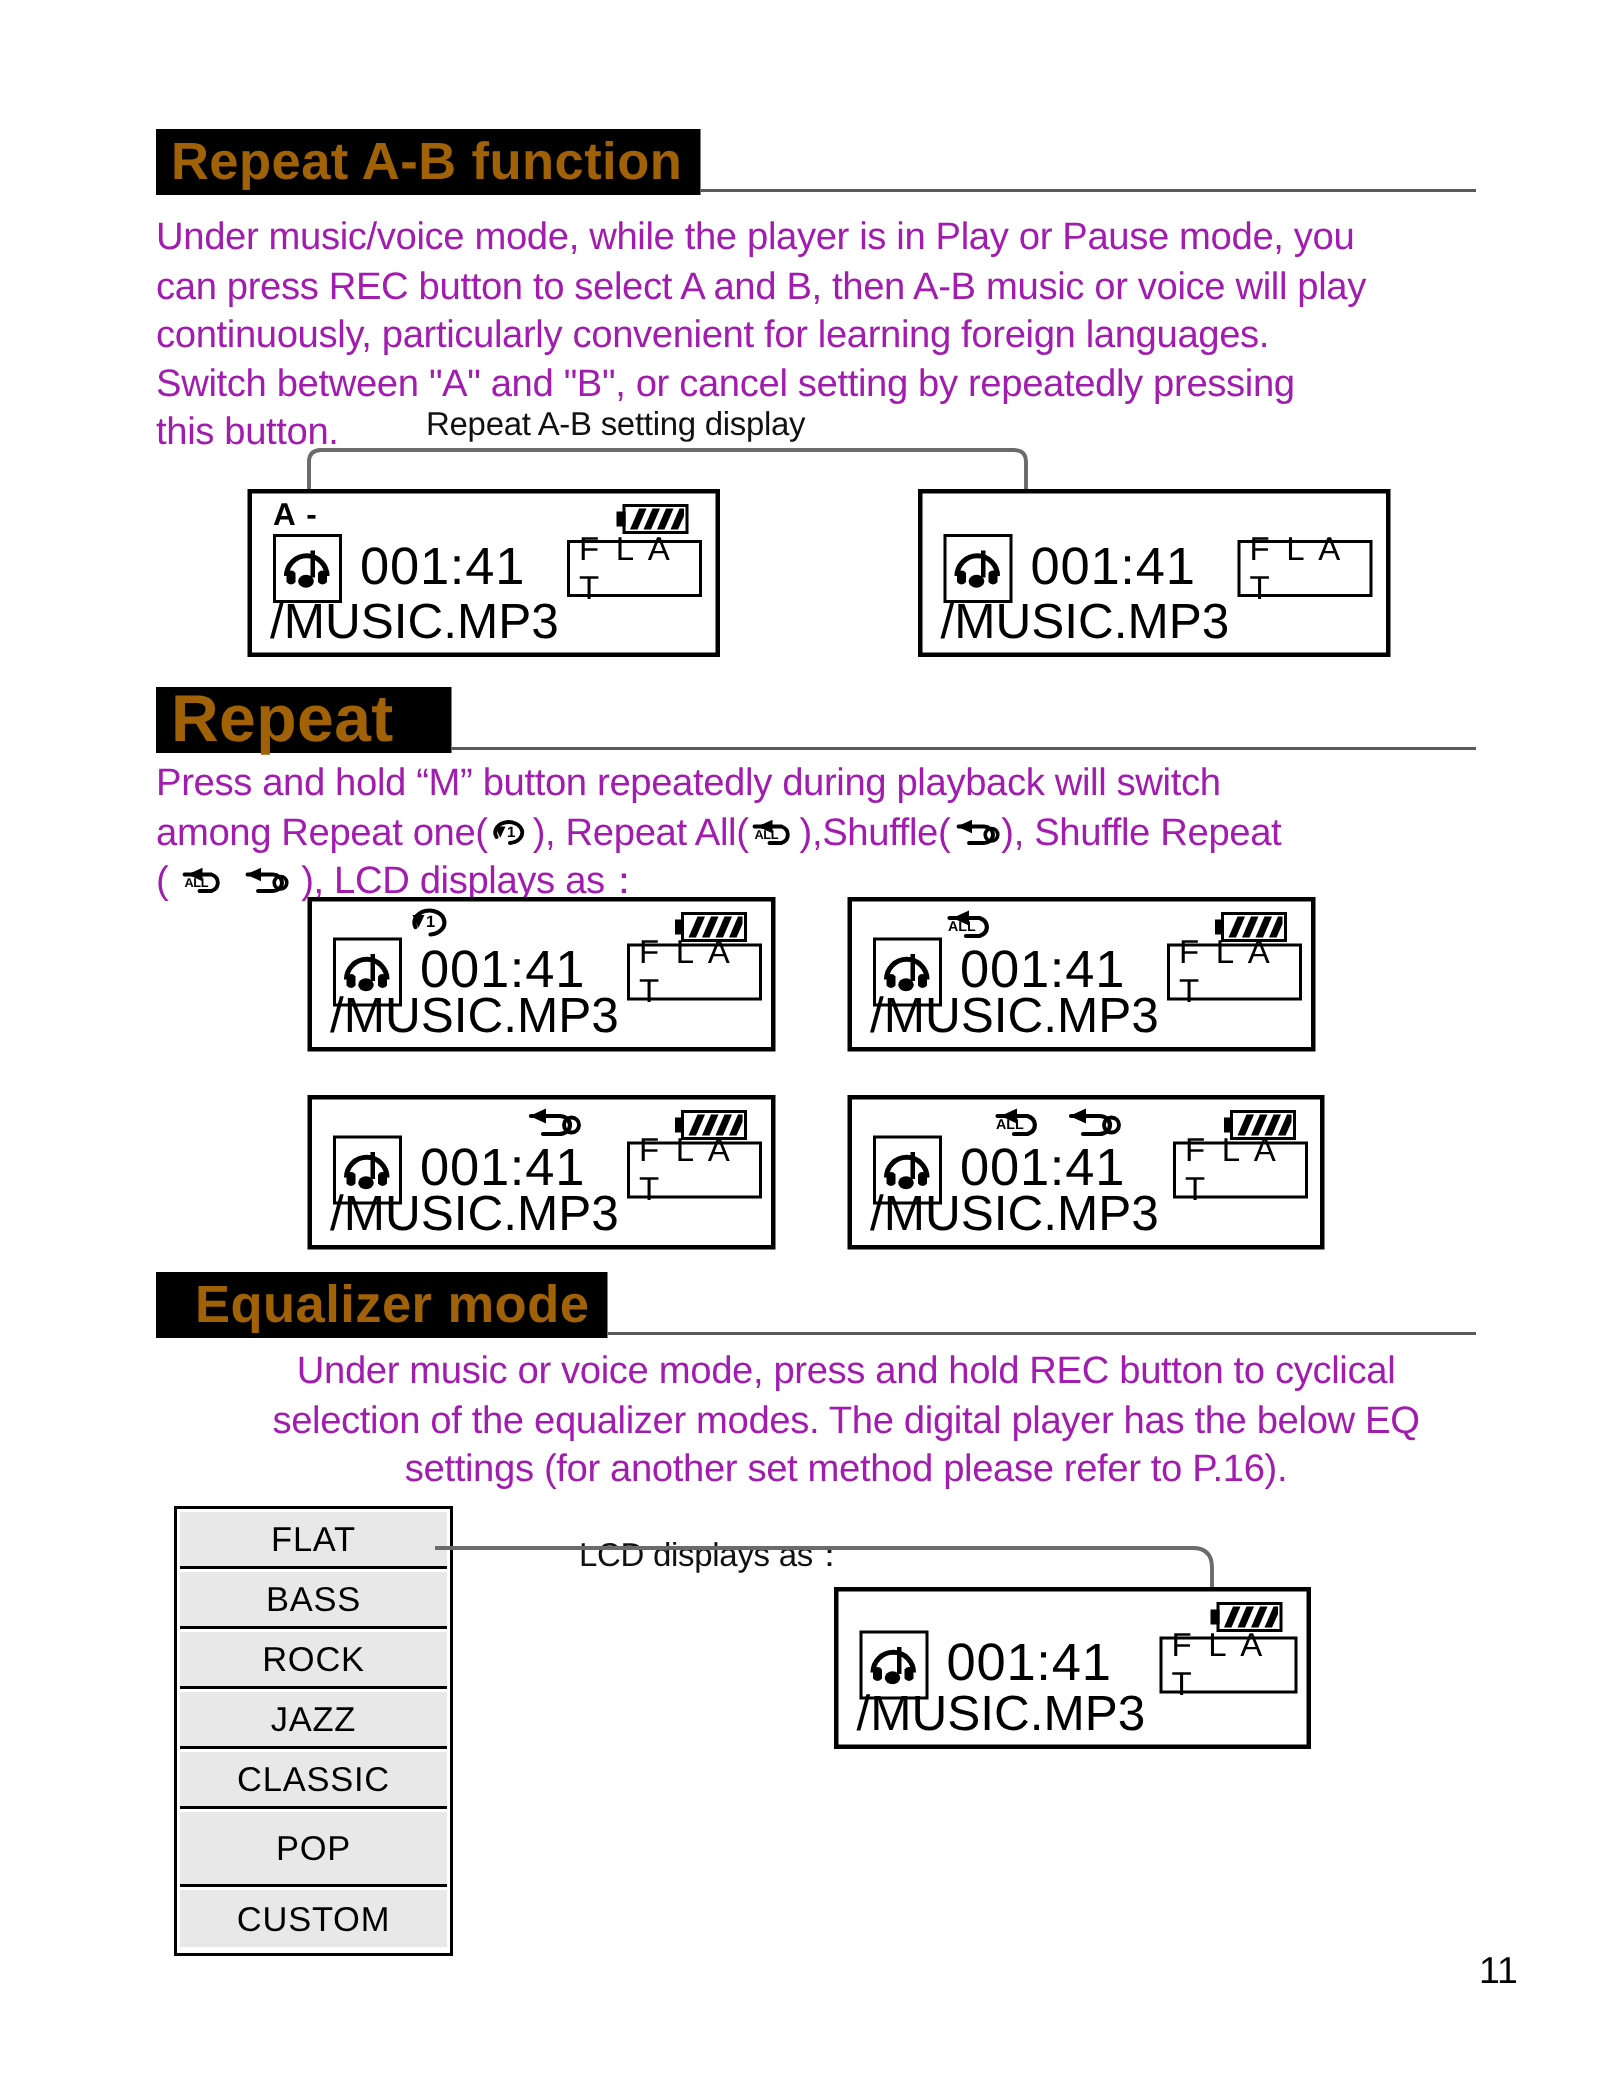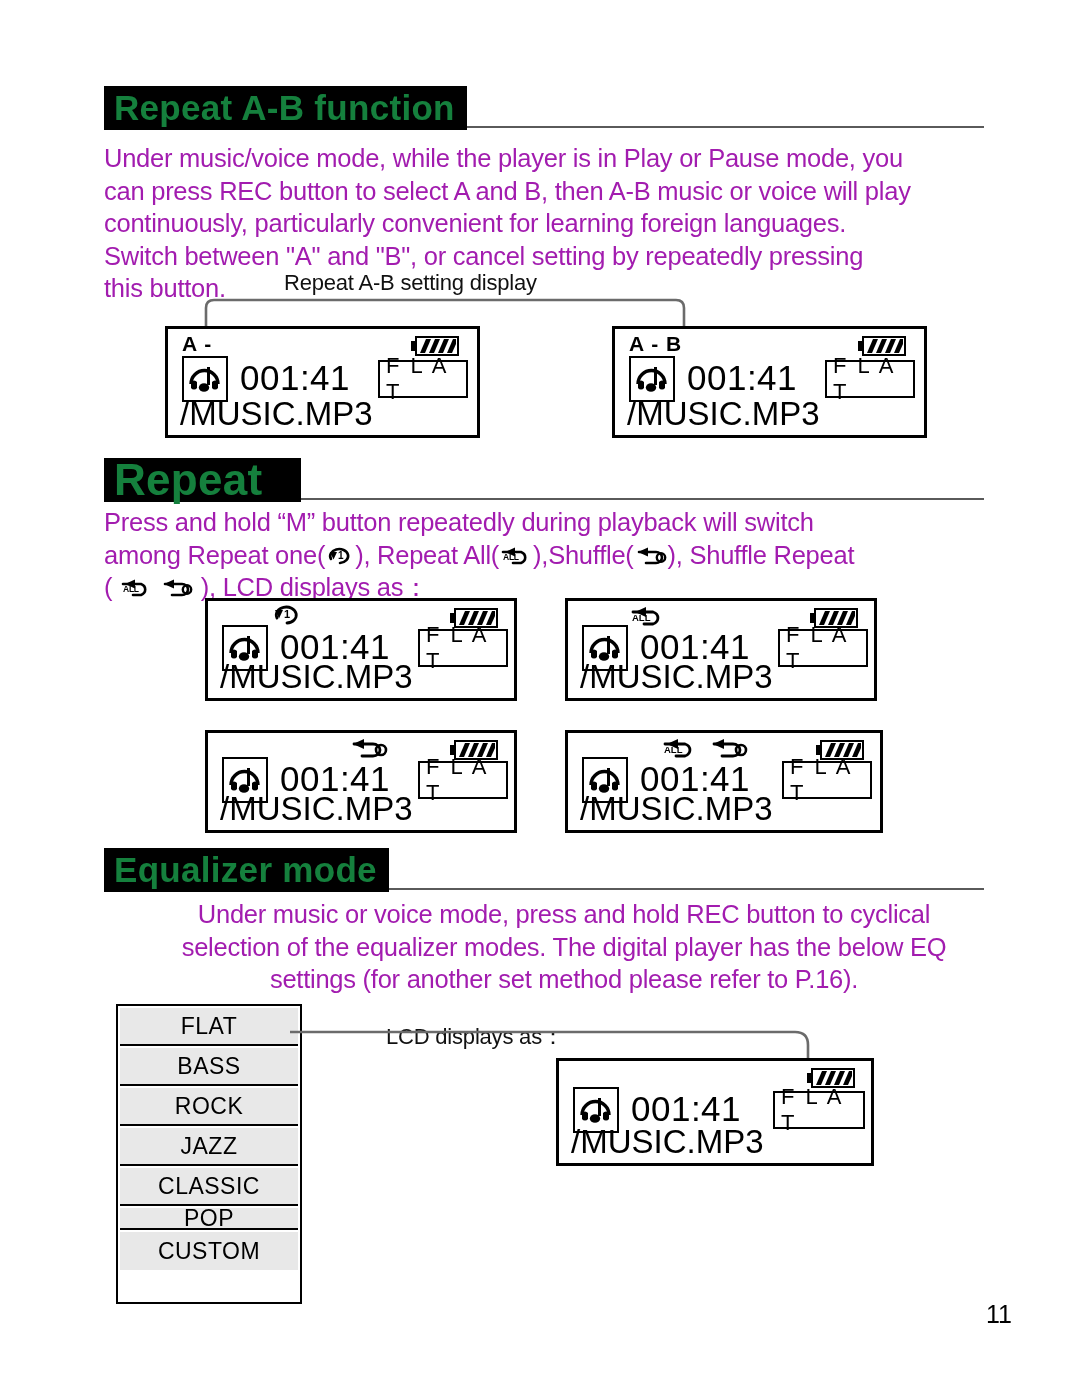--- a/index.html
+++ b/index.html
@@ -24,21 +24,21 @@
   }
 
   
   .sec-head {
     position: absolute;
     display: flex;
     align-items: center;
   }
   .sec-head .tag {
     background: #000000;
-    color: #15803d;
+    color: #a16207;
     font-weight: bold;
     letter-spacing: 0.3px;
     white-space: nowrap;
     display: flex;
     align-items: center;
   }
   .sec-head .rule {
     height: 2px;
     background: #5a5a5a;
     align-self: flex-end;
@@ -212,35 +212,20 @@
           <ellipse cx="20" cy="29.5" rx="5.2" ry="4.3" fill="#000"></ellipse>
         </svg>
       </div>
       <div class="time">001:41</div>
       <div class="eq-box" style="left:196px; width:90px; height:38px;">F L A T</div>
     </div>
     <div class="fname">/MUSIC.MP3</div>
   </div>
 
   <div class="lcd" style="left:612px; top:326px; width:315px; height:112px;">
-    <div class="top-row">
-      <div class="mode-ico" style="left:14px; top:-1px; font-size:21px; font-weight:bold; letter-spacing:1px;">A - B</div>
-      <div class="batt" style="right:18px;">
-        <svg width="48" height="20" viewBox="0 0 48 20">
-          <rect x="5" y="1" width="42" height="18" fill="#fff" stroke="#000" stroke-width="2"></rect>
-          <rect x="0" y="5" width="6" height="10" fill="#000"></rect>
-          <g fill="#000">
-            <polygon points="9,17 15,3 20,3 14,17"></polygon>
-            <polygon points="18,17 24,3 29,3 23,17"></polygon>
-            <polygon points="27,17 33,3 38,3 32,17"></polygon>
-            <polygon points="36,17 42,3 45,3 45,8 41,17"></polygon>
-          </g>
-        </svg>
-      </div>
-    </div>
     <div class="mid-row">
       <div class="hp-box">
         <svg width="41" height="41" viewBox="0 0 41 41">
           <path d="M7,26 A13.5,13.5 0 0 1 34,26" fill="none" stroke="#000" stroke-width="3.4"></path>
           <path d="M7,24 L7,30 A3.6,3.6 0 0 0 13,30 L13,24 A3.6,3.6 0 0 0 7,24 Z" fill="#000"></path>
           <path d="M28,24 L28,30 A3.6,3.6 0 0 0 34,30 L34,24 A3.6,3.6 0 0 0 28,24 Z" fill="#000"></path>
           <path d="M24.5,9 L24.5,27" stroke="#000" stroke-width="3" fill="none"></path>
           <ellipse cx="20" cy="29.5" rx="5.2" ry="4.3" fill="#000"></ellipse>
         </svg>
       </div>
@@ -455,37 +440,37 @@
           <ellipse cx="20" cy="29.5" rx="5.2" ry="4.3" fill="#000"></ellipse>
         </svg>
       </div>
       <div class="time">001:41</div>
       <div class="eq-box" style="left:200px; width:90px; height:38px;">F L A T</div>
     </div>
     <div class="fname">/MUSIC.MP3</div>
   </div>
 
   <div class="sec-head" style="left:104px; top:848px; width:880px; height:44px;">
-    <div class="tag" style="font-size:35px; height:44px; padding:0 12px 0 10px;">Equalizer mode</div>
+    <div class="tag" style="font-size:35px; height:44px; padding:0 12px 0 26px;">Equalizer mode</div>
     <div class="rule" style="flex:1;"></div>
   </div>
 
   <div class="para" style="left:104px; top:898px; width:920px;text-align:center;">
     <div>Under music or voice mode, press and hold  REC button to cyclical</div>
     <div>selection of the equalizer modes. The digital player has the below EQ</div>
     <div>settings (for another set method please refer to P.16).</div>
   </div>
 
   <div class="eq-list" style="left:116px; top:1004px; width:186px; height:300px;">
     <div class="eq-row" style="height:38px;">FLAT</div>
     <div class="eq-row" style="height:38px;">BASS</div>
     <div class="eq-row" style="height:38px;">ROCK</div>
     <div class="eq-row" style="height:38px;">JAZZ</div>
     <div class="eq-row" style="height:38px;">CLASSIC</div>
-    <div class="eq-row" style="height:22px;">POP</div>
+    <div class="eq-row" style="height:50px;">POP</div>
     <div class="eq-row" style="height:38px;">CUSTOM</div>
   </div>
 
   <div class="conn-label" style="left:386px; top:1004px;margin-top:18px;">LCD displays as：</div>
 
   <svg class="conn-svg" style="left:290px; top:1026px;" width="530" height="92">
     <path d="M0,6 L505,6 Q518,6 518,19 L518,88" fill="none" stroke="#6b6b6b" stroke-width="2.6"></path>
   </svg>
 
   <div class="lcd" style="left:556px; top:1058px; width:318px; height:108px;">

